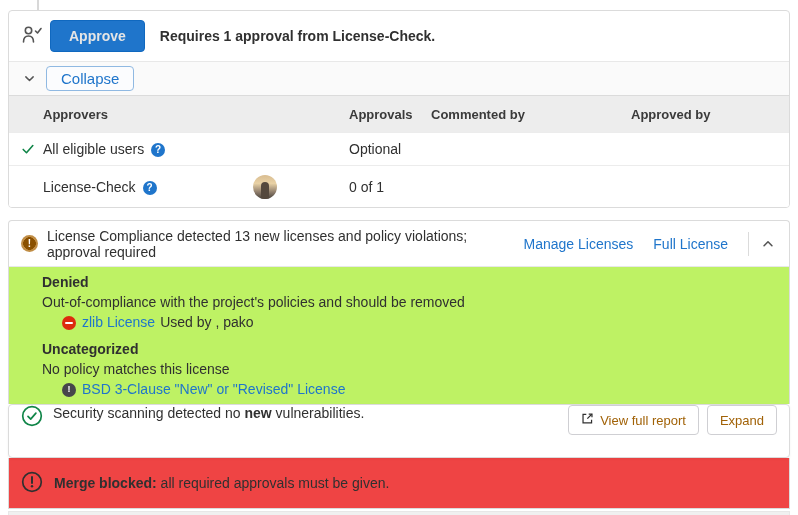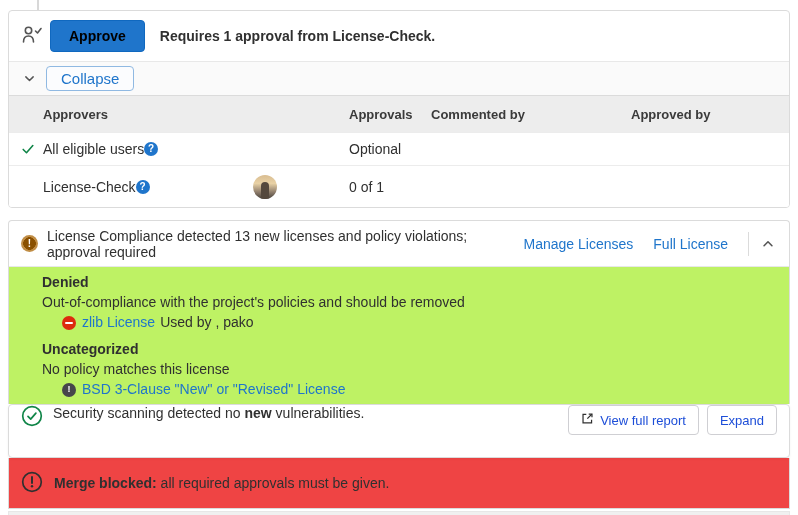--- a/index.html
+++ b/index.html
@@ -7,38 +7,38 @@
   body {
     position:relative; background:#fff; overflow:hidden;
     font-family:"Liberation Sans", sans-serif; font-size:14px; color:#303030;
   }
   .timeline-line { position:absolute; left:37px; top:0; width:2px; height:11px; background:#d8d8d8; }
   .stack { position:absolute; left:8px; top:10px; width:782px; }
 
   
   .approvals-box { border:1px solid #dbdbdb; border-radius:4px; background:#fff; overflow:hidden; }
   .approve-row { height:50px; display:flex; align-items:center; padding:0 12px; }
-  .btn-approve { background:#1f75cb; color:#000000; border:1px solid #1068bf; border-radius:4px;
+  .btn-approve { background:#1f75cb; color:#e5e5e5; border:1px solid #1068bf; border-radius:4px;
     padding:7px 18px; font-weight:700; font-size:14px; margin-left:7px; cursor:pointer;
     font-family:"Liberation Sans",sans-serif; }
   .requires-text { font-weight:700; margin-left:15px; }
 
   .collapse-row { height:34px; background:#fafafa; border-top:1px solid #e8e8e8;
     display:flex; align-items:center; padding:0 12px; }
   .chev-btn { background:none; border:none; cursor:pointer; display:flex; align-items:center; padding:2px; }
   .btn-collapse { color:#1f75cb; background:#fbfcfe; border:1px solid #90b9e2; border-radius:4px;
     padding:3px 14px; font-size:15px; margin-left:8px; cursor:pointer; font-family:"Liberation Sans",sans-serif; }
 
   .t-grid { display:grid; grid-template-columns:34px 306px 82px 200px 1fr; align-items:center; }
   .t-header { height:37px; background:#ededed; border-top:1px solid #dbdbdb; font-weight:700; font-size:13px; color:#3a3a3a; }
   .t-row { background:#fff; border-top:1px solid #ececec; position:relative; }
   .t-row.r1 { height:33px; }
   .t-row.r2 { height:42px; }
   .cell-icon { padding-left:12px; display:flex; align-items:center; }
-  .cell-name { display:flex; align-items:center; }
+  .cell-name { display:flex; align-items:flex-end; gap:7px; }
   .avatar { width:24px; height:24px; border-radius:50%; position:absolute; left:244px; top:50%;
     transform:translateY(-50%); overflow:hidden; cursor:pointer;
     background:linear-gradient(180deg,#d9bd91 0%,#e9d2a6 35%,#8d7c6b 72%,#45403a 100%); }
   .avatar::after { content:""; position:absolute; left:8px; top:7px; width:8px; height:17px;
     background:#54483d; border-radius:4px 4px 0 0; }
 
   
   .q-icon { width:14px; height:14px; border-radius:50%; background:#1f75cb; color:#fff; font-size:10px;
     font-weight:700; display:inline-flex; align-items:center; justify-content:center; line-height:1; cursor:pointer; flex:none; }
   .warn-icon { width:17px; height:17px; border-radius:50%; color:#fff; font-size:10px; font-weight:800;
@@ -66,21 +66,21 @@
   .used-inline { margin-left:5px; color:#303030; }
   .used-link { margin-left:auto; }
   .mt-group { margin-top:9px; }
 
   
   .security-row { display:flex; align-items:flex-start; height:54px; border:1px solid #dbdbdb; border-radius:4px;
     background:#fff; padding:0 12px; box-shadow:0 1px 3px rgba(0,0,0,0.05); position:relative; }
   .security-text { margin-left:10px; }
   .btn-group { margin-left:auto; display:flex; gap:8px; }
   .btn-default { border:1px solid #cfcfd3; background:#fff; border-radius:4px; padding:6px 12px;
-    font-size:13px; color:#1d4ed8; cursor:pointer; display:inline-flex; align-items:center; gap:6px;
+    font-size:13px; color:#a16207; cursor:pointer; display:inline-flex; align-items:center; gap:6px;
     font-family:"Liberation Sans",sans-serif; }
 
   
   .merge-row { display:flex; align-items:center; min-height:51px; border:1px solid #dbdbdb; border-top:none;
     background:#ef4444; padding:0 12px; }
   .merge-text { margin-left:11px; }
   .footer-strip { height:12px; background:#f0f0f0; margin-top:2px; border:1px solid #e7e7e7; border-bottom:none; }
 
   b { font-weight:700; }
 </style>

